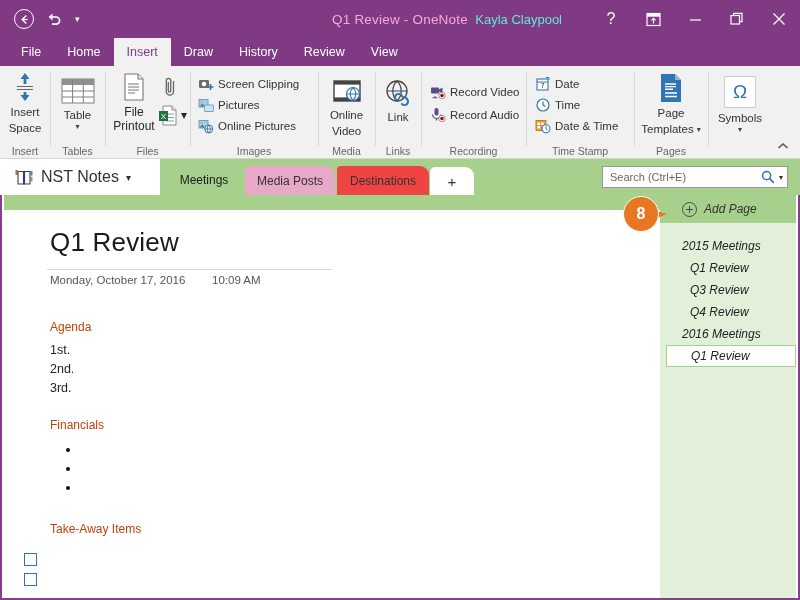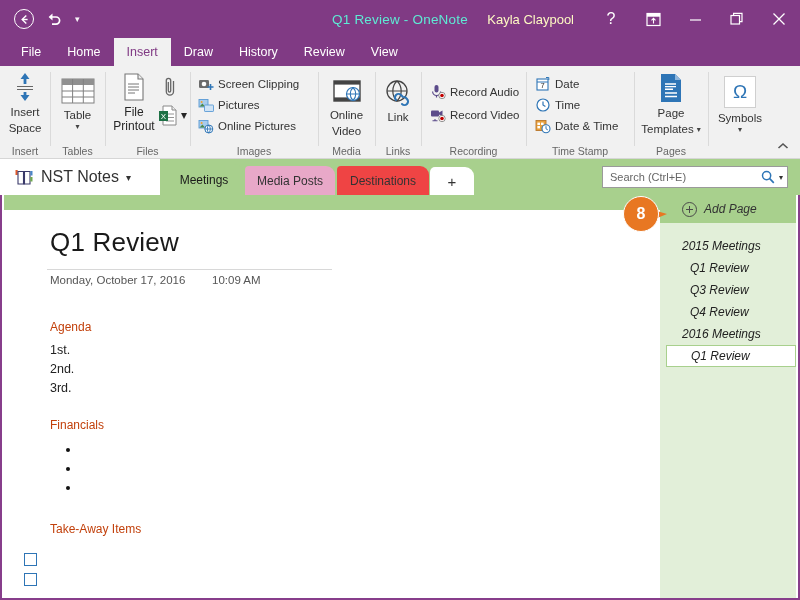--- a/index.html
+++ b/index.html
@@ -16,24 +16,24 @@
   
   .titlebar { position:absolute; left:0; top:0; width:800px; height:38px; background:#803A84; }
   .tb-left { position:absolute; left:14px; top:0; height:38px; display:flex; align-items:center; gap:12px; }
   .tb-btn { color:#fff; display:flex; align-items:center; justify-content:center; cursor:pointer; }
   .tb-back { width:20px; height:20px; border:1.6px solid #fff; border-radius:50%; font-size:11px; line-height:1; }
   .tb-undo { font-size:17px; line-height:1; }
   .tb-caret { font-size:9px; line-height:1; opacity:.95; }
   .tb-title {
     position:absolute; left:0; top:0; width:800px; height:38px;
     display:flex; align-items:center; justify-content:center;
-    color:#5eead4; font-size:13.5px; letter-spacing:.2px; pointer-events:none;
+    color:#f9a8d4; font-size:13.5px; letter-spacing:.2px; pointer-events:none;
   }
   .tb-right { position:absolute; right:0; top:0; height:38px; display:flex; align-items:center; }
-  .tb-user { color:#fef9c3; font-size:13px; margin-right:16px; cursor:pointer; }
+  .tb-user { color:#5eead4; font-size:13px; margin-right:28px; cursor:pointer; }
   .tb-ico { width:42px; height:38px; display:flex; align-items:center; justify-content:center; color:#fff; cursor:pointer; font-size:14px; }
   .tb-ico svg { display:block; }
 
   
   .ribtabs { position:absolute; left:0; top:38px; width:800px; height:28px; background:#803A84; display:flex; align-items:flex-end; padding-left:8px; }
   .ribtab { height:28px; padding:0 13px; display:flex; align-items:center; color:#fff; font-size:12.5px; cursor:pointer; }
   .ribtab.active { background:#F1F1F1; color:#803A84; }
 
   
   .ribbon { position:absolute; left:0; top:66px; width:800px; height:93px; background:#F1F1F1; border-bottom:1px solid #d6d6d6; }
@@ -301,40 +301,40 @@
       </div>
       <div class="glabel">Links</div>
     </div>
     <div class="rsep" style="left:421px"></div>
 
     <div class="rgroup" style="left:422px;width:103px">
       <div style="position:absolute;left:8px;top:14px">
         <div class="smrow" style="height:23px">
           <span class="icoS">
             <svg width="16" height="16" viewBox="0 0 16 16">
+                <rect x="1" y="3.5" width="8" height="6" rx="1" fill="#5B4B8A"></rect>
+                <path d="M9 5.5 L12.5 3.5 V9.5 L9 7.5 Z" fill="#5B4B8A"></path>
+                <path d="M5 12 V13.8 M2.5 13.8 H7.5" stroke="#5B4B8A" stroke-width="1.1"></path>
+                <circle cx="12" cy="11.5" r="3.2" fill="#fff" stroke="#777" stroke-width=".8"></circle>
+                <circle cx="12" cy="11.5" r="1.8" fill="#C00000"></circle>
+              </svg>
+          </span>
+          <span class="st">Record Video</span>
+        </div>
+        <div class="smrow" style="height:23px">
+          <span class="icoS">
+            <svg width="16" height="16" viewBox="0 0 16 16">
                 <rect x="4.5" y="1" width="4" height="7.5" rx="2" fill="#5B4B8A"></rect>
                 <path d="M2.6 7.5 a4 4 0 0 0 8 0" fill="none" stroke="#5B4B8A" stroke-width="1.2"></path>
                 <path d="M6.5 11 V13.5" stroke="#5B4B8A" stroke-width="1.2"></path>
                 <circle cx="12" cy="11.5" r="3.2" fill="#fff" stroke="#777" stroke-width=".8"></circle>
                 <circle cx="12" cy="11.5" r="1.8" fill="#C00000"></circle>
               </svg>
           </span>
           <span class="st">Record Audio</span>
-        </div>
-        <div class="smrow" style="height:23px">
-          <span class="icoS">
-            <svg width="16" height="16" viewBox="0 0 16 16">
-                <rect x="1" y="3.5" width="8" height="6" rx="1" fill="#5B4B8A"></rect>
-                <path d="M9 5.5 L12.5 3.5 V9.5 L9 7.5 Z" fill="#5B4B8A"></path>
-                <path d="M5 12 V13.8 M2.5 13.8 H7.5" stroke="#5B4B8A" stroke-width="1.1"></path>
-                <circle cx="12" cy="11.5" r="3.2" fill="#fff" stroke="#777" stroke-width=".8"></circle>
-                <circle cx="12" cy="11.5" r="1.8" fill="#C00000"></circle>
-              </svg>
-          </span>
-          <span class="st">Record Video</span>
         </div>
       </div>
       <div class="glabel">Recording</div>
     </div>
     <div class="rsep" style="left:526px"></div>
 
     <div class="rgroup" style="left:527px;width:106px">
       <div style="position:absolute;left:8px;top:7px">
         <div class="smrow">
           <span class="icoS">

